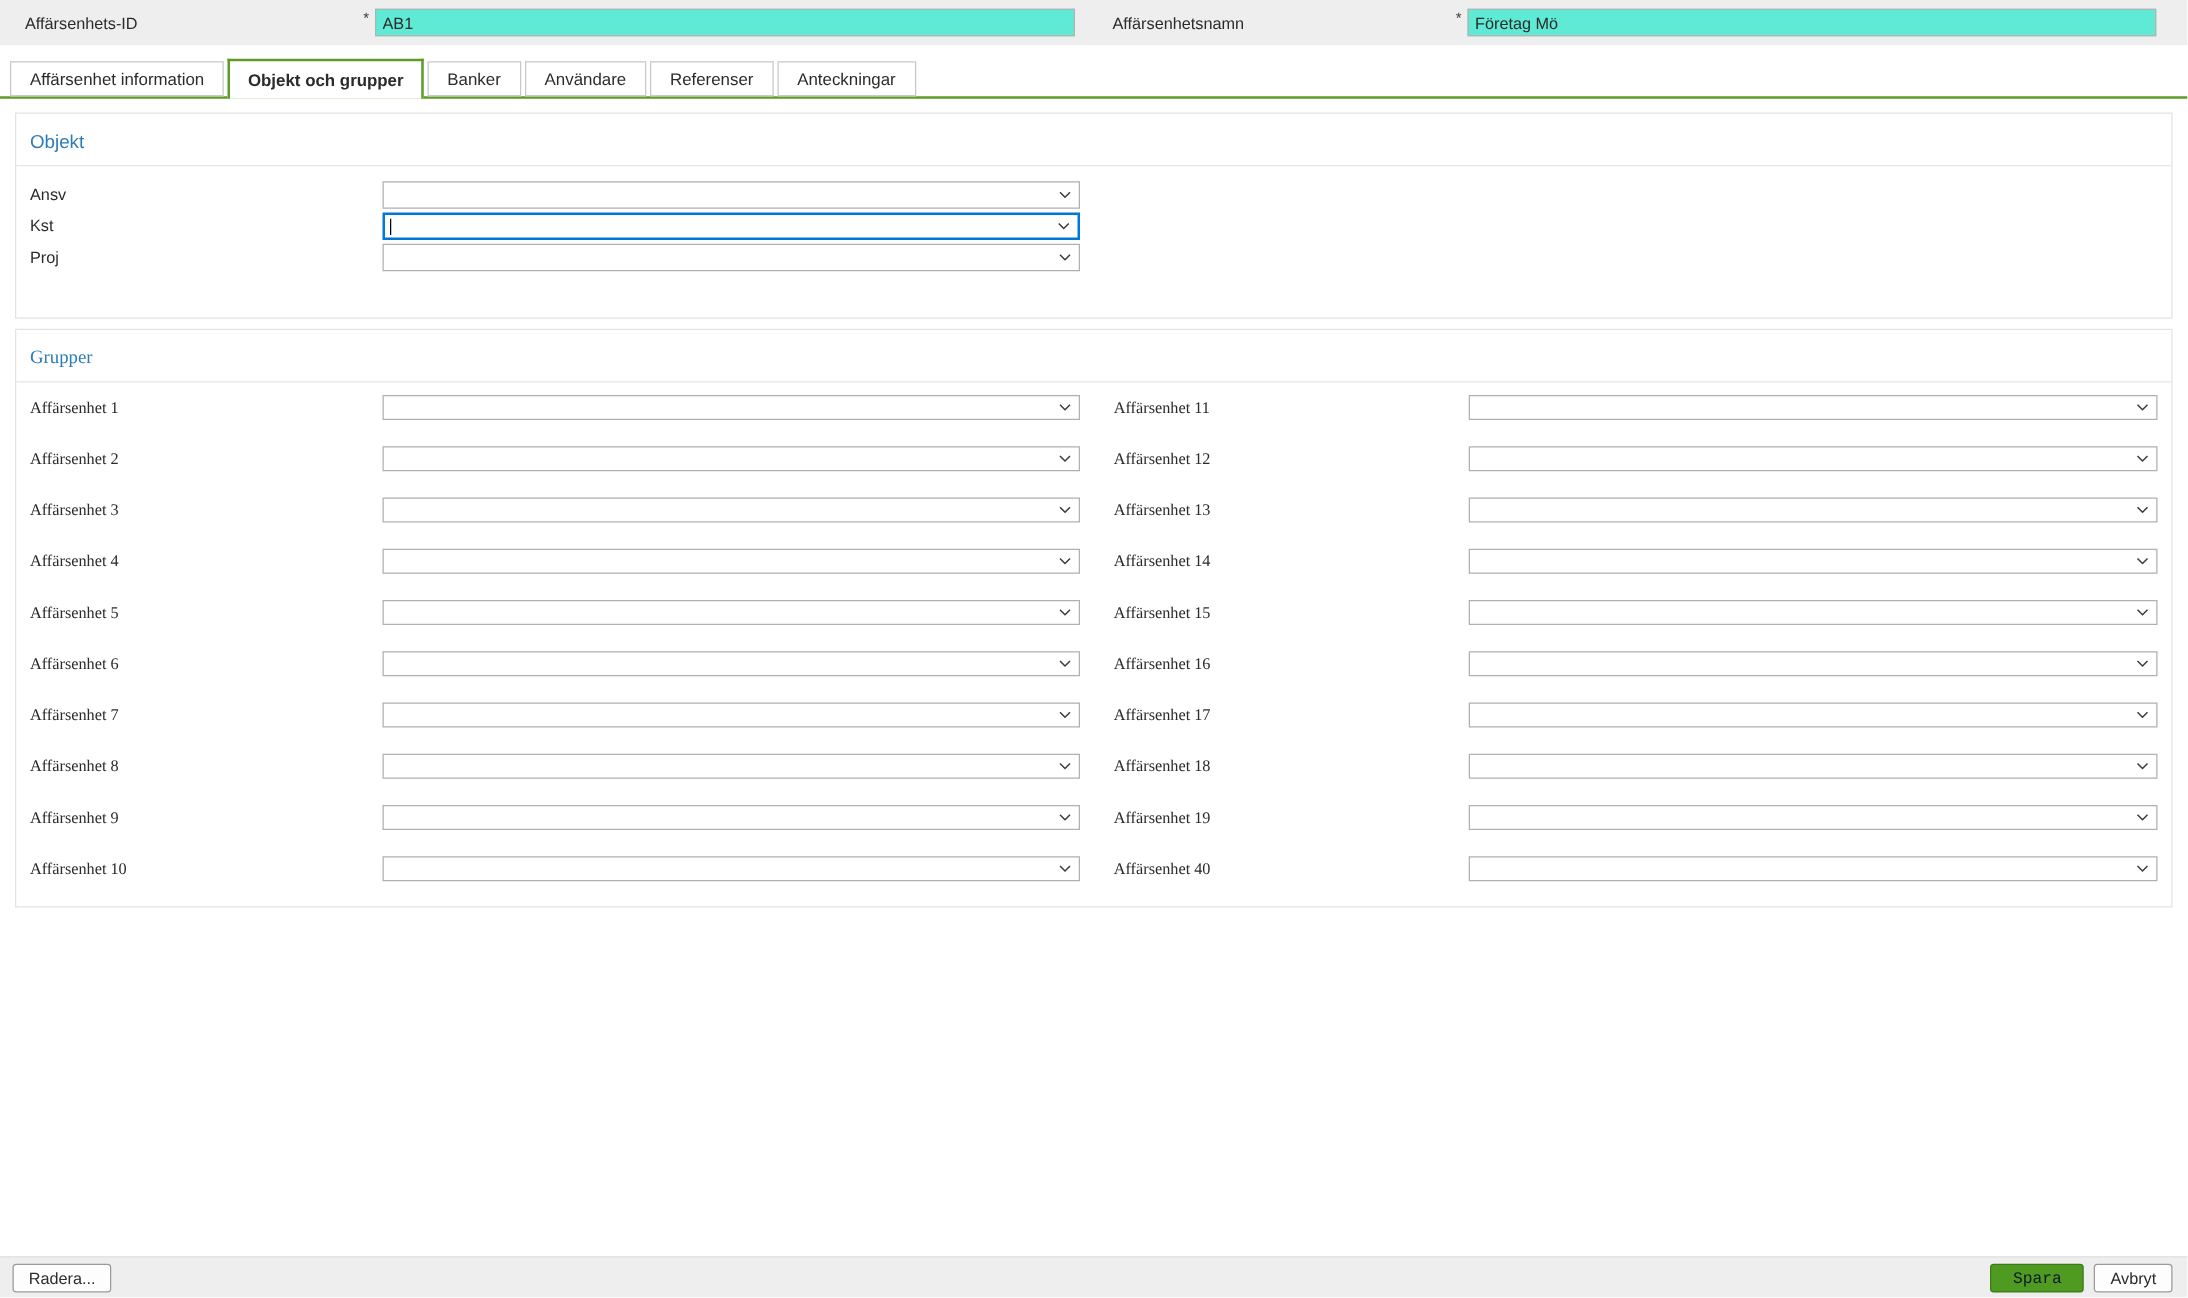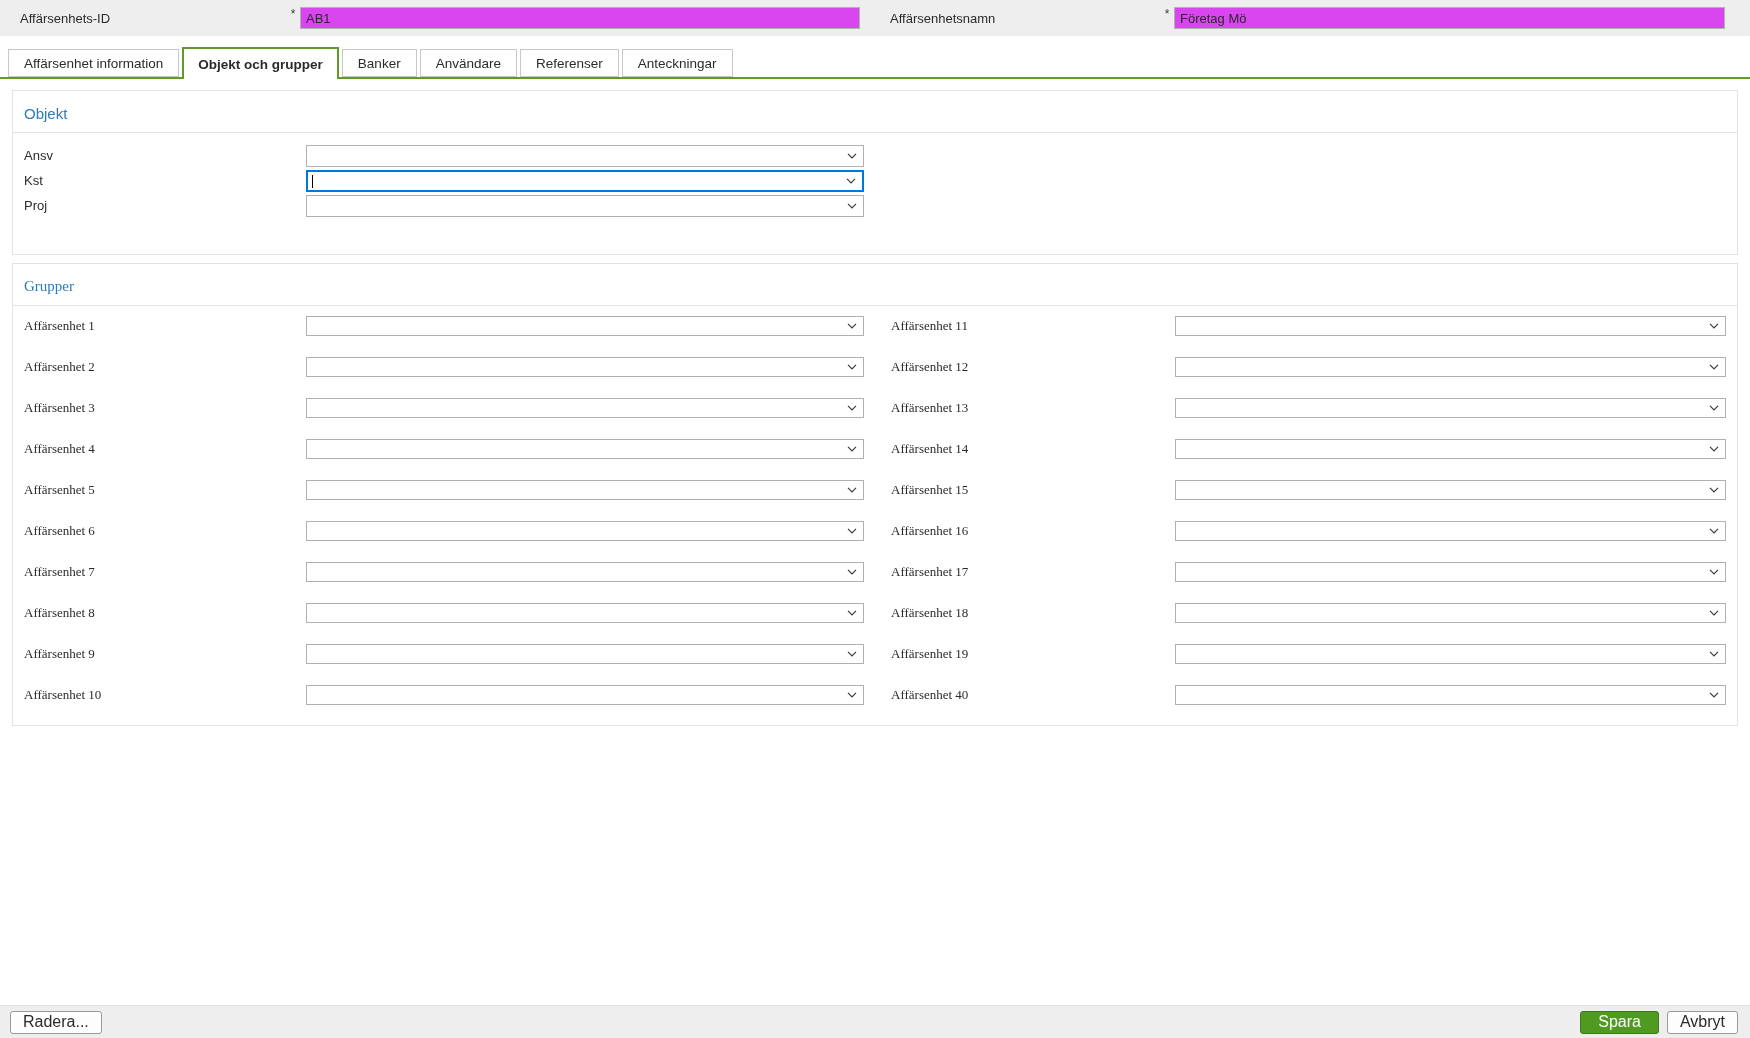--- a/index.html
+++ b/index.html
@@ -24,21 +24,21 @@
     height:36px;background:var(--bar-bg);
     display:flex;align-items:center;padding-left:20px;
   }
   .tb-field{display:flex;align-items:center;}
   .tb-label{display:inline-block;}
   .tb-field:first-child .tb-label{width:266px;}
   .tb-field.second{margin-left:30px;}
   .tb-field.second .tb-label{width:270px;}
   .req{width:14px;text-align:center;font-size:12px;color:#3a3a3a;position:relative;top:-4px;}
   .tb-input{
-    height:22px;border:1px solid #b2b2b2;background:#d946ef;padding:0 5px;
+    height:22px;border:1px solid #b2b2b2;background:#5eead4;padding:0 5px;
     font-family:inherit;font-size:13px;color:var(--text);outline:none;
   }
   .tb-input.first{width:560px;}
   .tb-input.second{width:551px;}
   
   .tabbar{
     display:flex;align-items:flex-end;gap:3px;
     padding:11px 0 0 8px;border-bottom:2px solid var(--green);
     background:#fff;
   }
@@ -86,24 +86,24 @@
   .grupper-grid .form-label.right{padding-left:27px;}
   
   .footer{
     position:absolute;left:0;right:0;bottom:0;height:33px;
     background:var(--bar-bg);border-top:1px solid #e0e0e0;
     display:flex;align-items:center;justify-content:space-between;
     padding:0 12px 0 10px;
   }
   .btn{
     height:23px;padding:0 12px;border:1px solid #9a9a9a;border-radius:3px;
-    background:#fdfdfd;font-family:inherit;font-size:16px;color:var(--text);cursor:default;
+    background:#fdfdfd;font-family:inherit;font-size:13px;color:var(--text);cursor:default;
   }
   .btn-primary{
-    background:var(--save-green);border-color:#3e7a17;color:#ffffff;padding:0 17px;
+    background:var(--save-green);border-color:#3e7a17;color:#0f172a;padding:0 17px;font-family:Liberation Mono, monospace;
   }
   .footer-right{display:flex;gap:8px;}
 </style>
 </head>
 <body>
 
 <div class="app">
 
   <div class="topbar">
     <div class="tb-field">

